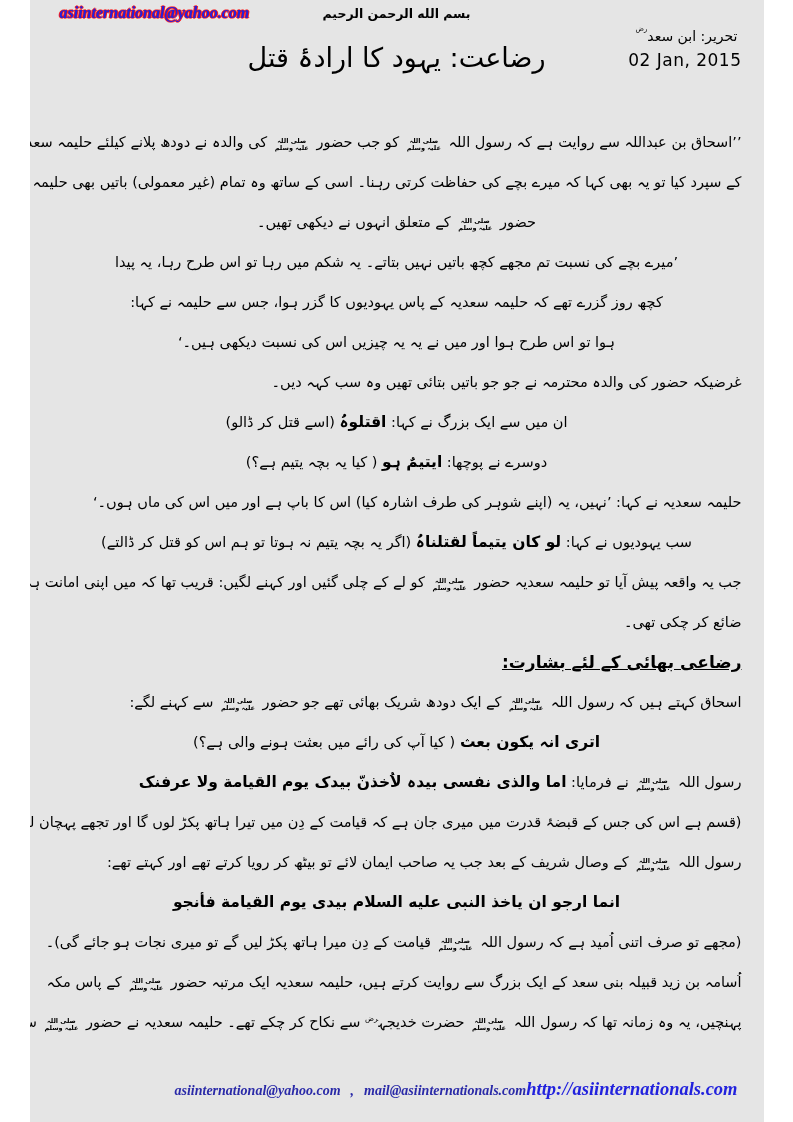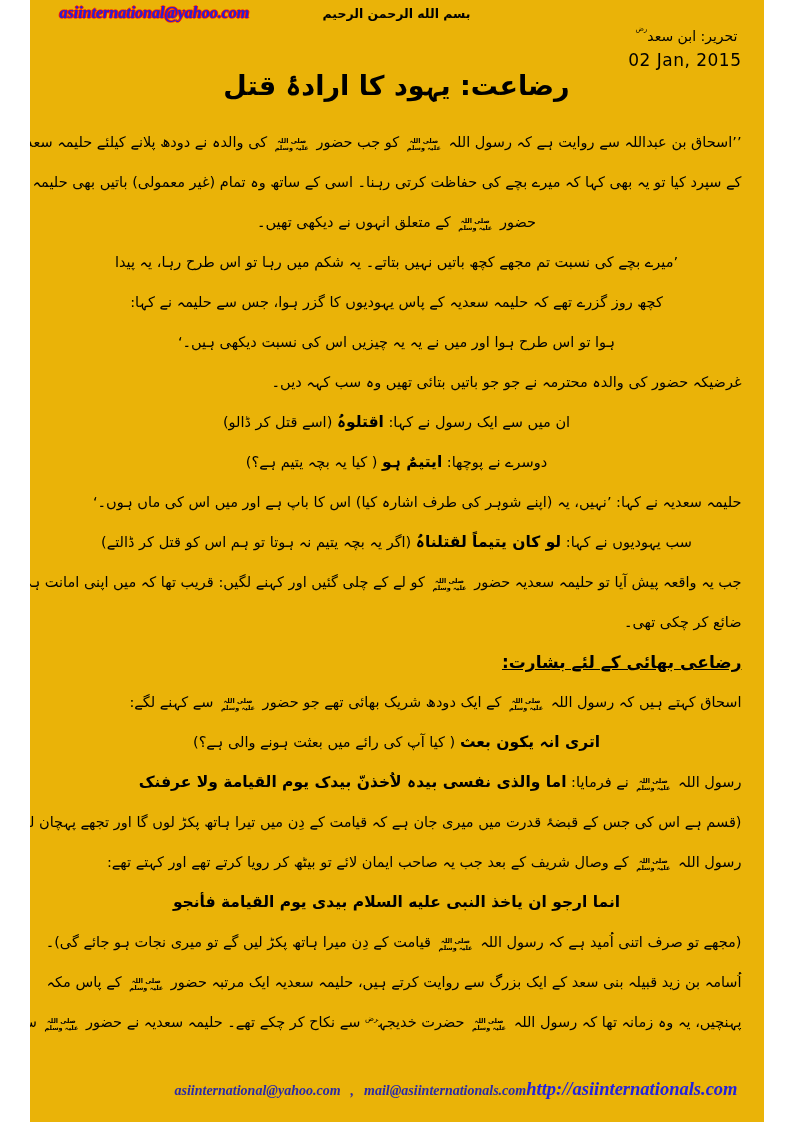--- a/index.html
+++ b/index.html
@@ -1,21 +1,21 @@
 <!DOCTYPE html>
 <html lang="ur" dir="rtl"><head>
 <meta charset="utf-8">
 <style>
   * { margin:0; padding:0; box-sizing:border-box; }
   html,body { background:#ffffff; }
   .page {
     position:relative;
     width:734px; height:1122px;
     margin:0 auto;
-    background:#eab308;
+    background:#e5e5e5;
     overflow:hidden;
     font-family:"DejaVu Sans", sans-serif;
   }
 
   
   header { position:relative; height:118px; direction:ltr; }
   .top-email {
     position:absolute; left:30px; top:4px;
     font-family:"Liberation Serif", serif;
     font-style:italic; font-weight:bold; font-size:16px;
@@ -32,21 +32,21 @@
     direction:rtl; font-size:14px; color:#000;
   }
   .byline .honorific { font-size:7px; vertical-align:10px; }
   .date {
     position:absolute; right:22px; top:50px;
     font-size:17px; color:#000; letter-spacing:.5px;
   }
   .title {
     position:absolute; left:50%; top:42px; transform:translateX(-50%);
     direction:rtl; white-space:nowrap;
-    font-size:27px; font-weight:bold; color:#000;margin-top:28px;
+    font-size:27px; font-weight:normal; color:#000;
   }
 
   
   .doc-body { padding:4px 22px 0 22px; direction:rtl; }
   .line {
     direction:rtl; white-space:nowrap;
     height:40px; line-height:40px;
     font-size:14.5px; color:#000;
   }
   .align-right  { text-align:right; }
@@ -97,21 +97,21 @@
   </header>
 
   <main class="doc-body">
       <div class="line align-right"><span class="run">’’اسحاق بن عبداللہ سے روایت ہے کہ رسول اللہ </span><span class="saw"><span class="saw-line">صلی اللہ</span><span class="saw-line">علیہ وسلم</span></span><span class="run"> کو جب حضور </span><span class="saw"><span class="saw-line">صلی اللہ</span><span class="saw-line">علیہ وسلم</span></span><span class="run"> کی والدہ نے دودھ پلانے کیلئے حلیمہ سعدیہ</span></div>
       <div class="line align-right"><span class="run">کے سپرد کیا تو یہ بھی کہا کہ میرے بچے کی حفاظت کرتی رہنا۔ اسی کے ساتھ وہ تمام (غیر معمولی) باتیں بھی حلیمہ سعدیہ کو بتا دیں جو</span></div>
       <div class="line align-center"><span class="run">حضور </span><span class="saw"><span class="saw-line">صلی اللہ</span><span class="saw-line">علیہ وسلم</span></span><span class="run"> کے متعلق انہوں نے دیکھی تھیں۔</span></div>
       <div class="line align-center"><span class="run">’میرے بچے کی نسبت تم مجھے کچھ باتیں نہیں بتاتے۔ یہ شکم میں رہا تو اس طرح رہا،  یہ پیدا</span></div>
       <div class="line align-center"><span class="run">کچھ روز گزرے تھے کہ حلیمہ سعدیہ کے پاس یہودیوں کا گزر ہوا، جس سے حلیمہ نے کہا:</span></div>
       <div class="line align-center"><span class="run">ہوا تو اس طرح ہوا اور میں نے یہ یہ چیزیں اس کی نسبت دیکھی ہیں۔‘</span></div>
       <div class="line align-right"><span class="run">غرضیکہ حضور کی والدہ محترمہ نے جو جو باتیں بتائی تھیں وہ سب کہہ دیں۔</span></div>
-      <div class="line align-center"><span class="run">ان میں سے ایک رسول نے کہا: </span><span class="arabic-bold">اقتلوہُ</span><span class="run"> (اسے قتل کر ڈالو)</span></div>
+      <div class="line align-center"><span class="run">ان میں سے ایک بزرگ نے کہا: </span><span class="arabic-bold">اقتلوہُ</span><span class="run"> (اسے قتل کر ڈالو)</span></div>
       <div class="line align-center"><span class="run">دوسرے نے پوچھا: </span><span class="arabic-bold">ایتیمٌ ہو</span><span class="run"> ( کیا یہ بچہ یتیم ہے؟)</span></div>
       <div class="line align-right"><span class="run">حلیمہ سعدیہ نے کہا: ’نہیں،  یہ (اپنے شوہر کی طرف اشارہ کیا) اس کا باپ ہے اور میں اس کی ماں ہوں۔‘</span></div>
       <div class="line align-center"><span class="run">سب یہودیوں نے کہا: </span><span class="arabic-bold">لو کان یتیماً لقتلناہُ</span><span class="run"> (اگر یہ بچہ یتیم نہ ہوتا تو ہم اس کو قتل کر ڈالتے)</span></div>
       <div class="line align-right"><span class="run">جب یہ واقعہ پیش آیا تو حلیمہ سعدیہ حضور </span><span class="saw"><span class="saw-line">صلی اللہ</span><span class="saw-line">علیہ وسلم</span></span><span class="run"> کو لے کے چلی گئیں اور کہنے لگیں: قریب تھا کہ میں اپنی امانت ہی کو خراب اور</span></div>
       <div class="line align-left"><span class="run">ضائع کر چکی تھی۔</span></div>
       <div class="line align-left heading"><span class="run">رضاعی بھائی کے لئے بشارت:</span></div>
       <div class="line align-right"><span class="run">اسحاق کہتے ہیں کہ رسول اللہ </span><span class="saw"><span class="saw-line">صلی اللہ</span><span class="saw-line">علیہ وسلم</span></span><span class="run"> کے ایک دودھ شریک بھائی تھے جو حضور </span><span class="saw"><span class="saw-line">صلی اللہ</span><span class="saw-line">علیہ وسلم</span></span><span class="run"> سے کہنے لگے:</span></div>
       <div class="line align-center"><span class="arabic-bold">اتری انہ یکون بعث</span><span class="run"> ( کیا آپ کی رائے میں بعثت ہونے والی ہے؟)</span></div>
       <div class="line align-right"><span class="run">رسول اللہ </span><span class="saw"><span class="saw-line">صلی اللہ</span><span class="saw-line">علیہ وسلم</span></span><span class="run"> نے فرمایا: </span><span class="arabic-bold">اما والذی نفسی بیدہ لاُخذنّ بیدک یوم القیامة ولا عرفنک</span></div>
       <div class="line align-right"><span class="run">(قسم ہے اس کی جس کے قبضۂ قدرت میں میری جان ہے کہ قیامت کے دِن میں تیرا ہاتھ پکڑ لوں گا اور تجھے پہچان لوں گا)۔</span></div>

